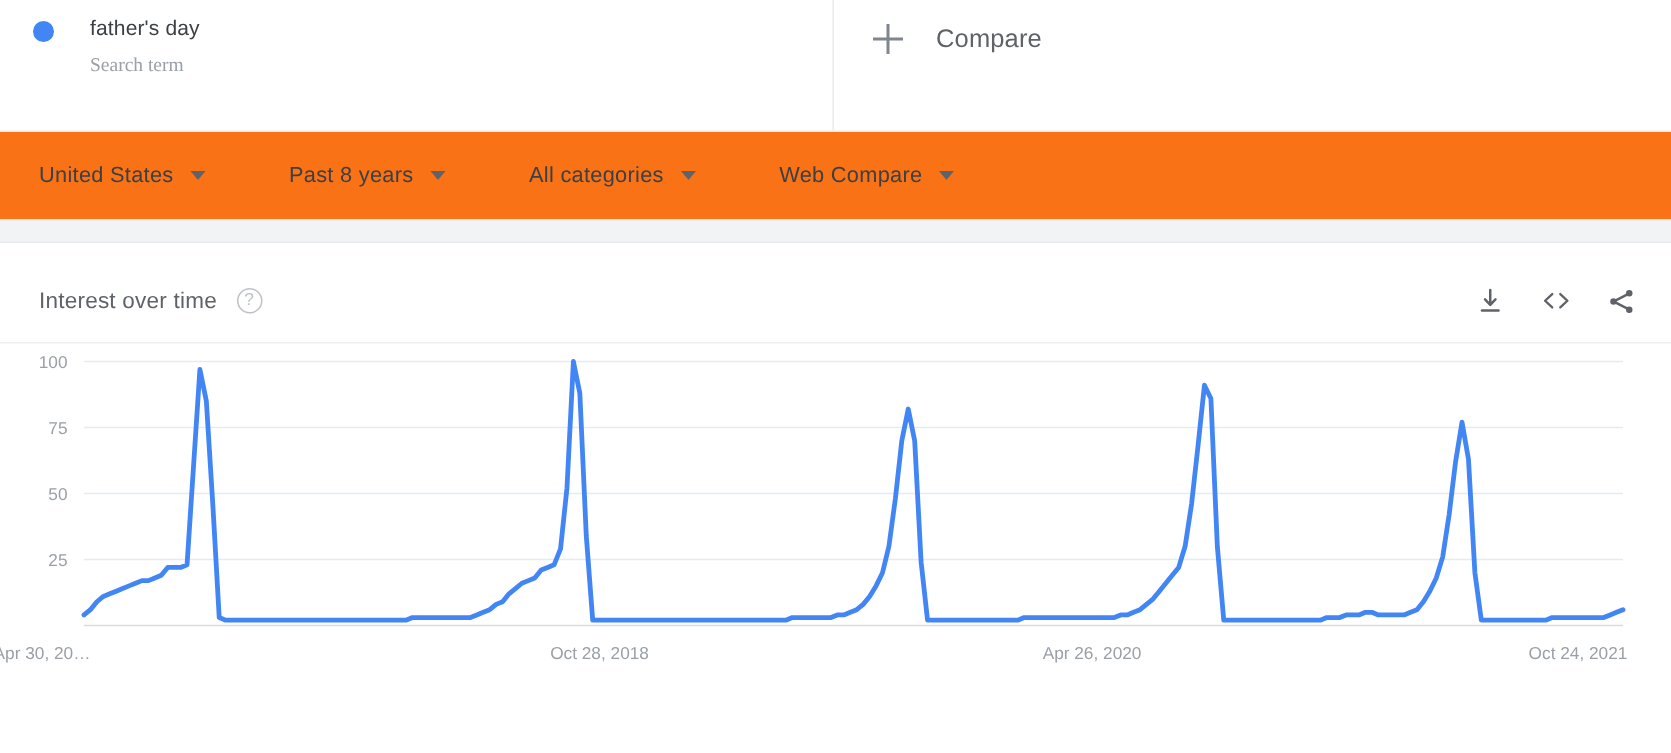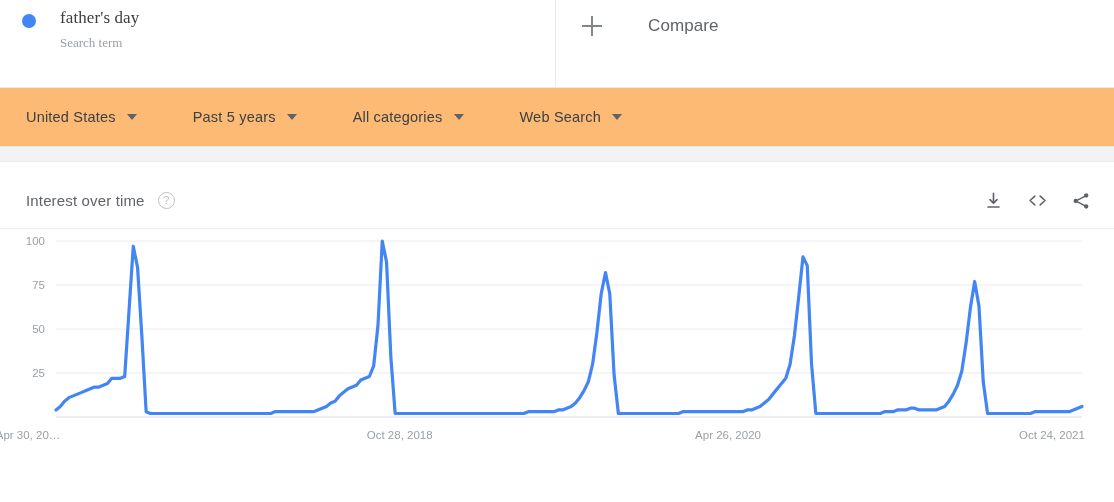--- a/index.html
+++ b/index.html
@@ -37,44 +37,42 @@
     background: #4285f4;
     margin-top: 8px;
     flex: none;
   }
   .term-text {
     margin-left: 24px;
     display: flex;
     flex-direction: column;
   }
   .term-title {
-    font-size: 17px;
+    font-size: 14px;
     color: #3c4043;
     line-height: 24px;
     letter-spacing: 0.1px;
-    font-family: Liberation Serif, serif;
   }
   .term-sub {
     font-size: 13px;
     color: #9aa0a6;
     line-height: 20px;
     margin-top: 3px;
     font-family: Liberation Serif, serif;
   }
   .compare-card {
     flex: 1;
     display: flex;
     align-items: flex-start;
     padding: 16px 0 0 26px;
   }
   .compare-btn {
     display: flex;
     align-items: flex-end;
     cursor: pointer;
-    gap: 24px;
   }
   .plus-icon {
     width: 20px;
     height: 20px;
     position: relative;
     margin-right: 22px;
     flex: none;
   }
   .plus-icon::before, .plus-icon::after {
     content: "";
@@ -93,21 +91,21 @@
     letter-spacing: 0.1px;
   }
 
   
   .filter-bar {
     height: 58px;
     display: flex;
     align-items: center;
     padding-left: 26px;
     box-sizing: border-box;
-    background: #fdba74;
+    background: #f97316;
   }
   .filter {
     display: flex;
     align-items: center;
     cursor: pointer;
     margin-right: 56px;
   }
   .filter-label {
     font-size: 14.5px;
     color: #3c4043;
@@ -229,29 +227,29 @@
     </div>
   </div>
 </div>
 
 <div class="filter-bar">
   <div class="filter">
     <span class="filter-label">United States</span>
     <span class="caret"></span>
   </div>
   <div class="filter">
-    <span class="filter-label">Past 5 years</span>
+    <span class="filter-label">Past 8 years</span>
     <span class="caret"></span>
   </div>
   <div class="filter">
     <span class="filter-label">All categories</span>
     <span class="caret"></span>
   </div>
   <div class="filter">
-    <span class="filter-label">Web Search</span>
+    <span class="filter-label">Web Compare</span>
     <span class="caret"></span>
   </div>
 </div>
 
 <div class="band"></div>
 
 <div class="chart-card">
   <div class="chart-head">
     <span class="chart-title">Interest over time</span>
     <span class="help-icon">?</span>

